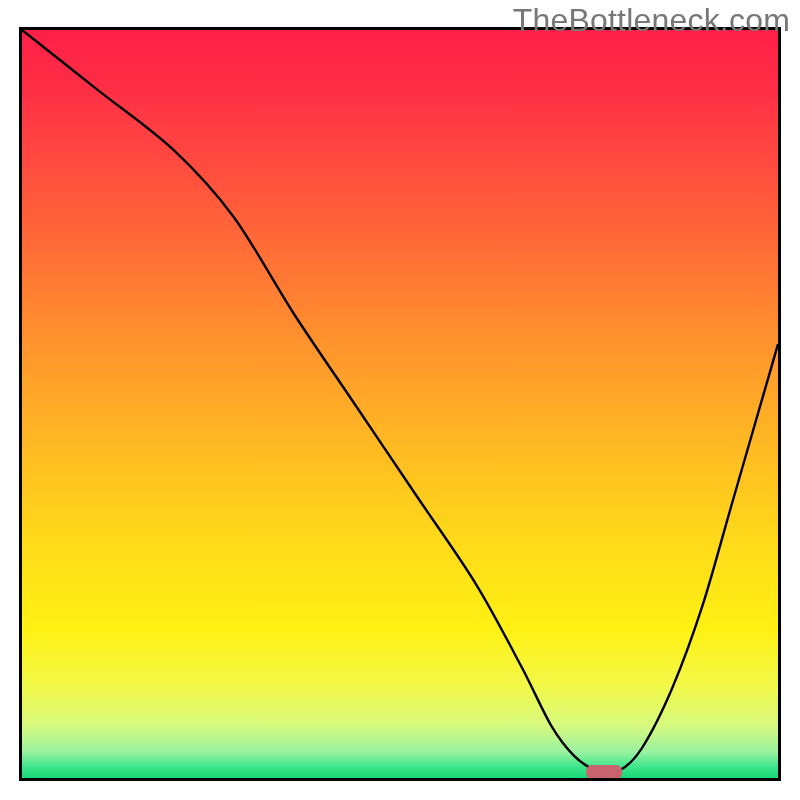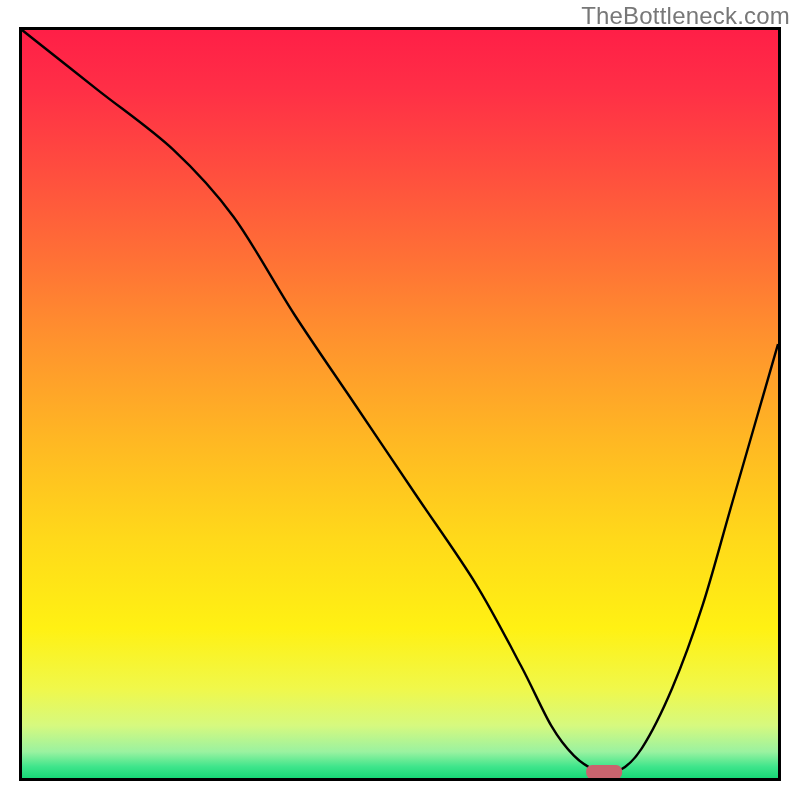--- a/index.html
+++ b/index.html
@@ -15,21 +15,21 @@
     left: 0;
     top: 0;
     width: 800px;
     height: 800px;
   }
   .watermark {
     position: absolute;
     top: 2px;
     right: 10px;
     font-family: Arial, Helvetica, sans-serif;
-    font-size: 24px;
+    font-size: 32px;
     color: #777777;
     font-weight: 500;
     letter-spacing: 0.2px;
   }
   svg {
     display: block;
   }
 </style>
 </head>
 <body>

